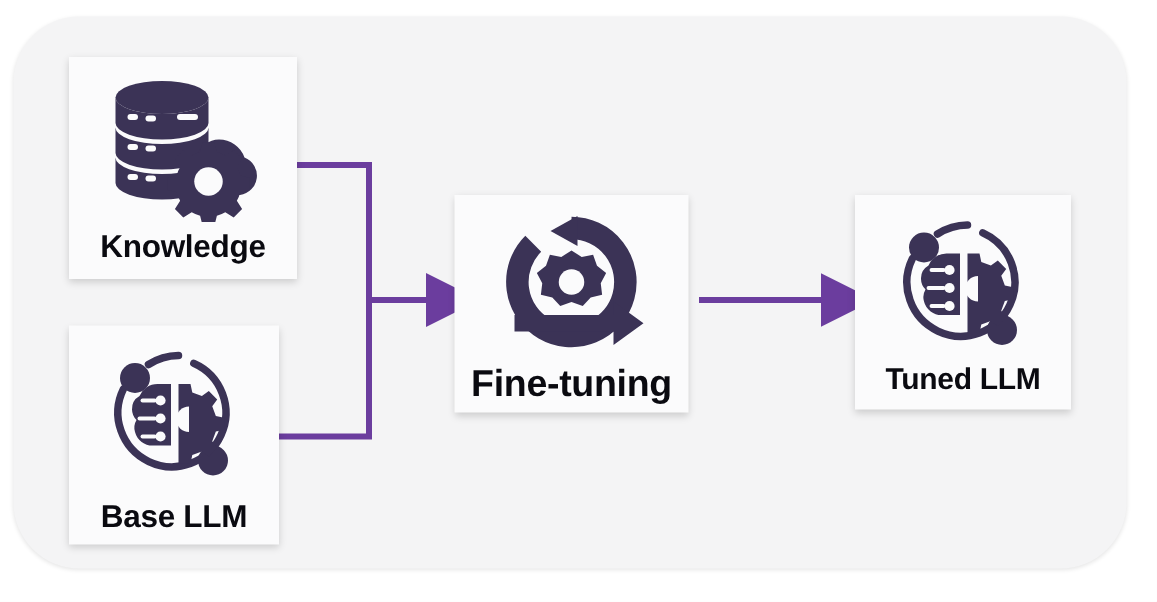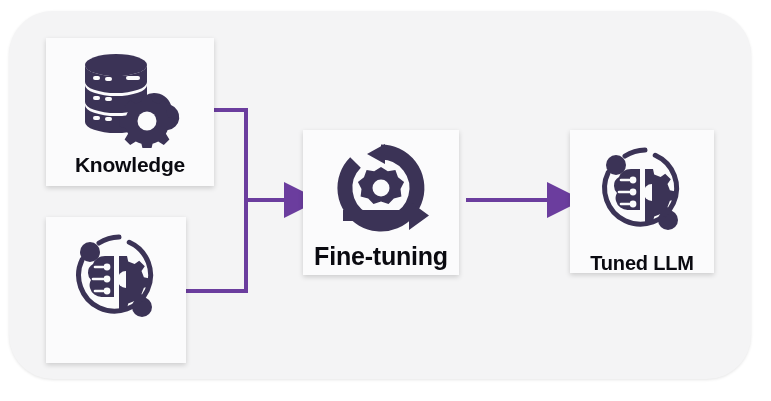--- a/index.html
+++ b/index.html
@@ -62,42 +62,42 @@
   .card-label {
     color: #0a0a10;
     font-weight: bold;
     letter-spacing: -0.2px;
     white-space: nowrap;
     text-align: center;
     line-height: 1;
   }
 
   #card-knowledge {
-    left: 46px; top: 38px; width: 168px; height: 148px;
+    left: 46px; top: 38px; width: 152px; height: 148px;
     padding-top: 14px;
   }
   #card-knowledge .card-label { font-size: 21px; margin-top: 6px; }
 
   #card-base-llm {
     left: 46px; top: 217px; width: 140px; height: 146px;
     padding-top: 12px;
   }
   #card-base-llm .card-label { font-size: 21px; margin-top: 5px; }
 
   #card-fine-tuning {
     left: 303px; top: 130px; width: 156px; height: 145px;
     padding-top: 14px;
   }
   #card-fine-tuning .card-label { font-size: 25px; margin-top: 8px; }
 
   #card-tuned-llm {
     left: 570px; top: 130px; width: 144px; height: 143px;
     padding-top: 12px;
   }
-  #card-tuned-llm .card-label { font-size: 20px; margin-top: 11px; }
+  #card-tuned-llm .card-label { font-size: 20px; margin-top: 1px; }
 </style>
 </head>
 <body>
 
 <div id="stage">
 
   <div id="panel"></div>
 
   <svg id="wires" viewBox="0 0 771 401">
     <defs>
@@ -168,20 +168,21 @@
             <circle cx="43" cy="38" r="3.4"></circle>
             <circle cx="43" cy="50" r="3.4"></circle>
             <circle cx="43" cy="62" r="3.4"></circle>
           </g>
 
           <path d="M55,27 h8 l1.2,5.6 l6.4,2.4 l4.6,-3.3 l5.6,5.6 l-3.3,4.6 l2.4,6.4 l5.6,1.2 v8 l-5.6,1.2 l-2.4,6.4 l3.3,4.6 l-5.6,5.6 l-4.6,-3.3 l-6.4,2.4 l-1.2,5.6 h-8 z"></path>
           <path d="M62,42 a8.5,8.5 0 0 0 0,17 z" fill="#fbfbfc"></path>
         </g>
       </svg>
     </div>
+    <div class="card-label">Base LLM</div>
   </div>
 
   <div class="card" id="card-fine-tuning">
     <div class="card-icon">
       <svg width="112" height="92" viewBox="0 0 112 92">
         <g fill="#3b3356">
 
           <path d="M56,8 a36,36 0 1 1 -25.5,10.5" fill="none" stroke="#3b3356" stroke-width="15" stroke-linecap="butt"></path>
 
           <path d="M60,0 L60,20 L42,10 Z"></path>

